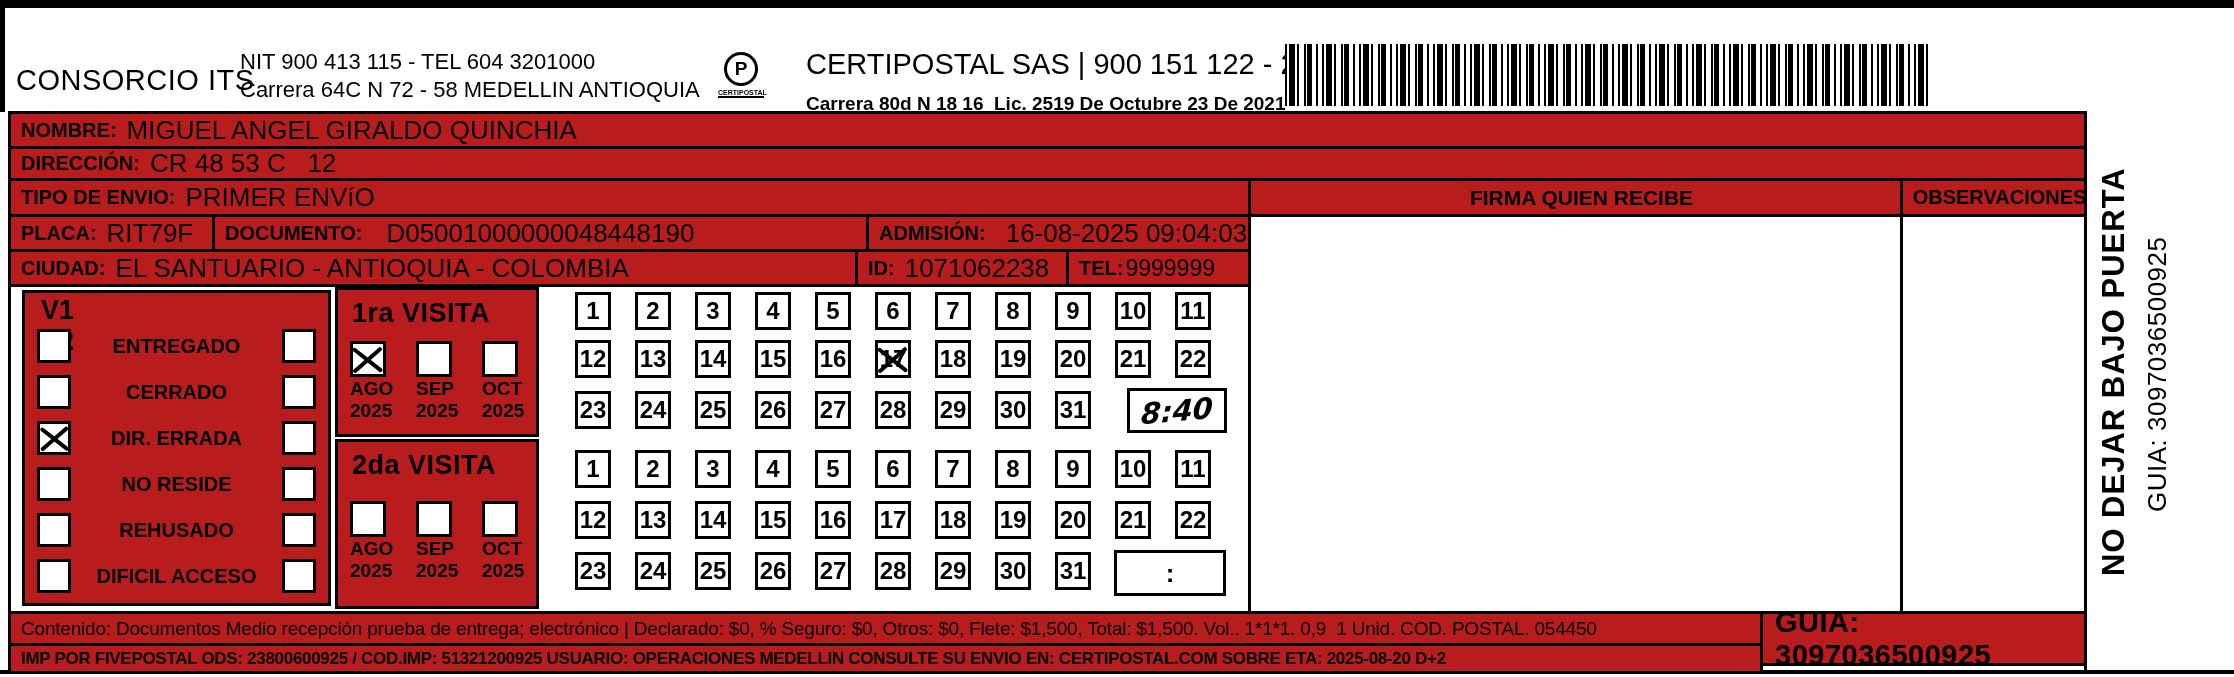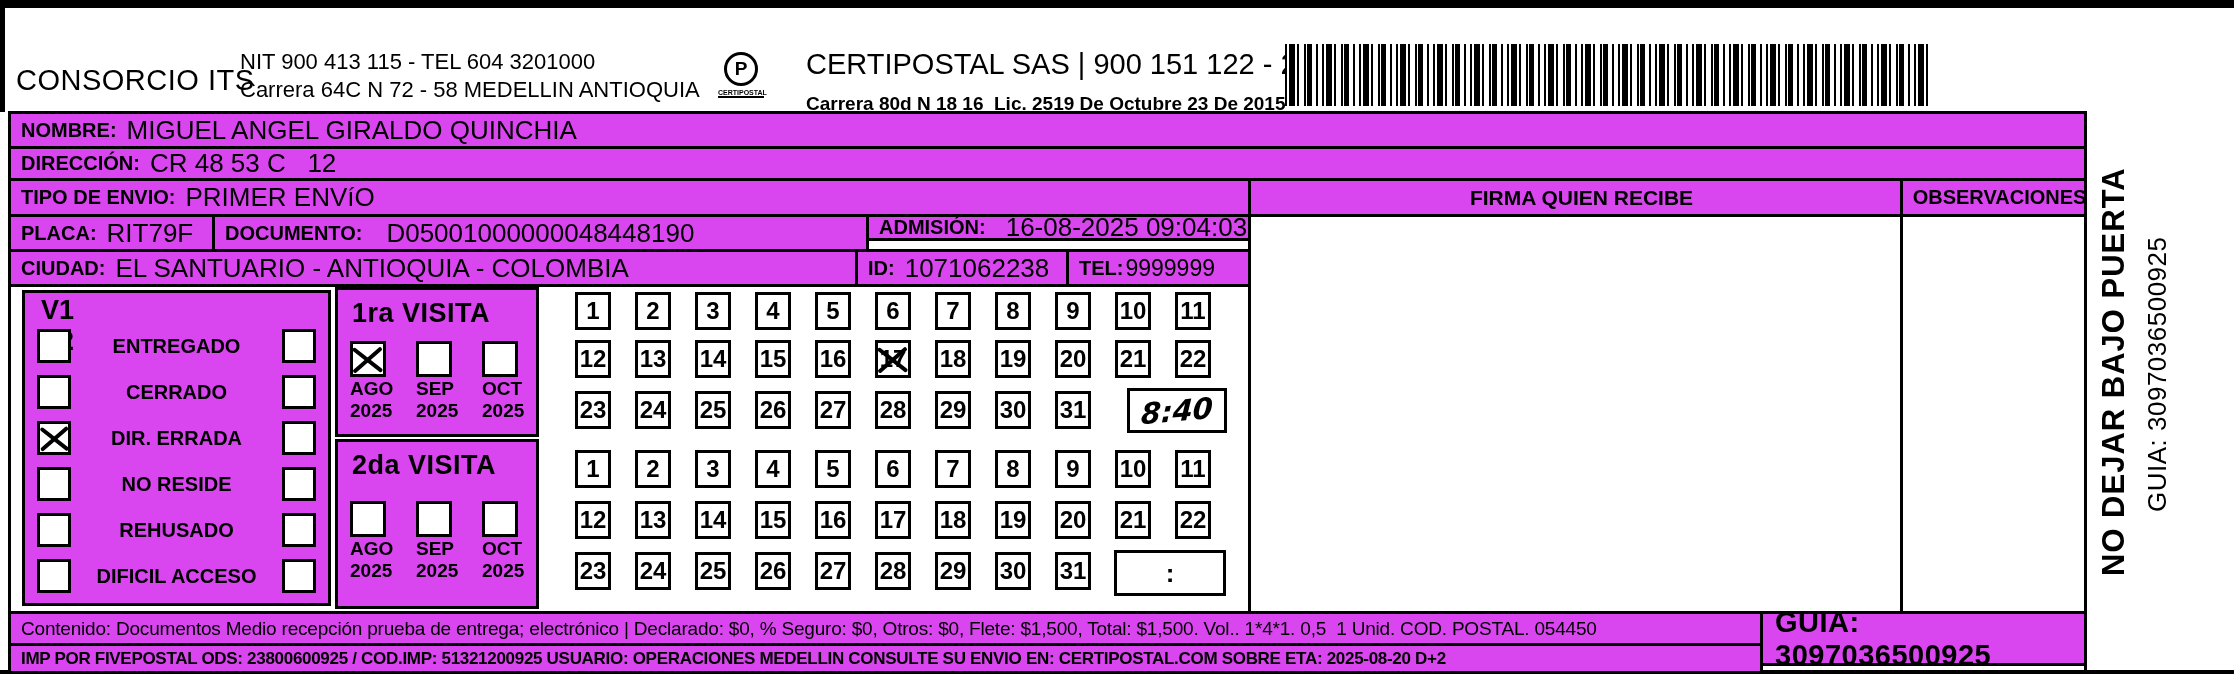--- a/index.html
+++ b/index.html
@@ -1,20 +1,20 @@
 <!DOCTYPE html>
 <html><head>
 <meta charset="utf-8">
 <style>
   html,body { margin:0; padding:0; background:#e8e8e8; }
   .page { position:relative; width:2234px; height:677px; background:#fff;
           font-family:"Liberation Sans", sans-serif; color:#000; overflow:hidden; }
   .abs { position:absolute; }
   .bar { position:absolute; background:#000; }
-  .box { position:absolute; border:3px solid #000; box-sizing:border-box; background:#d946ef; }
+  .box { position:absolute; border:3px solid #000; box-sizing:border-box; background:#b91c1c; }
   .row { display:flex; align-items:center; padding-left:10px; gap:10px; }
   .flabel { font-weight:bold; font-size:20px; white-space:pre; }
   .fvalue { font-size:26px; white-space:pre; }
   .hdr { justify-content:center; font-weight:bold; font-size:21px; padding-left:12px; }
   .vline { position:absolute; width:3px; background:#000; }
 
   .company { font-size:29px; letter-spacing:.5px; }
   .hsmall { font-size:22px; line-height:28px; white-space:pre; }
   .cp1 { font-size:29px; margin-bottom:12px; white-space:pre; }
   .cp2 { font-size:19px; font-weight:bold; white-space:pre; }
@@ -77,21 +77,21 @@
     <div class="hsmall">Carrera 64C N 72 - 58 MEDELLIN ANTIOQUIA</div>
   </div>
   <div class="abs logo" style="left:718px;top:52px">
     <div class="logo-circle">
         <span>P</span>
       </div>
     <div class="logo-caption">CERTIPOSTAL</div>
   </div>
   <div class="abs" style="left:806px;top:48px">
     <div class="cp1">CERTIPOSTAL SAS | 900 151 122 - 2</div>
-    <div class="cp2">Carrera 80d N 18 16  Lic. 2519 De Octubre 23 De 2015</div>
+    <div class="cp2">Carrera 80d N 18 16  Lic. 2519 De Octubre 23 De 2021</div>
   </div>
   <div class="abs barcode" style="left:1285px;top:44px;width:645px;height:62px"></div>
 
   <div class="box" style="left:8px;top:111px;width:2079px;height:562px;background:transparent"></div>
 
   <div class="box row" style="left:8px;top:111px;width:2079px;height:38px">
     <span class="flabel">NOMBRE:</span>
     <span class="fvalue">MIGUEL ANGEL GIRALDO QUINCHIA</span>
   </div>
   <div class="box row" style="left:8px;top:146px;width:2079px;height:35px">
@@ -113,21 +113,21 @@
   <div class="vline" style="left:1900px;top:214px;height:399px"></div>
 
   <div class="box row" style="left:8px;top:214px;width:207px;height:38px">
     <span class="flabel">PLACA:</span>
     <span class="fvalue">RIT79F</span>
   </div>
   <div class="box row" style="left:212px;top:214px;width:657px;height:38px">
     <span class="flabel">DOCUMENTO:</span>
     <span class="fvalue" style="margin-left:14px">D05001000000048448190</span>
   </div>
-  <div class="box row" style="left:866px;top:214px;width:385px;height:27px">
+  <div class="box row" style="left:866px;top:214px;width:385px;height:38px">
     <span class="flabel">ADMISIÓN:</span>
     <span class="fvalue" style="margin-left:10px">16-08-2025 09:04:03</span>
   </div>
 
   <div class="box row" style="left:8px;top:249px;width:850px;height:38px">
     <span class="flabel">CIUDAD:</span>
     <span class="fvalue">EL SANTUARIO - ANTIOQUIA - COLOMBIA</span>
   </div>
   <div class="box row" style="left:855px;top:249px;width:214px;height:38px">
     <span class="flabel">ID:</span>
@@ -295,21 +295,21 @@
       <div class="day">28</div>
       <div class="day">29</div>
       <div class="day">30</div>
       <div class="day">31</div>
     </div>
   <div class="timebox" style="left:1114px;top:550px;width:112px;height:46px">
     <span class="colon">:</span>
   </div>
 
   <div class="box row" style="left:8px;top:611px;width:1755px;height:35px">
-    <span class="footline">Contenido: Documentos Medio recepción prueba de entrega; electrónico | Declarado: $0, % Seguro: $0, Otros: $0, Flete: $1,500, Total: $1,500. Vol.. 1*4*1. 0,5  1 Unid. COD. POSTAL. 054450</span>
+    <span class="footline">Contenido: Documentos Medio recepción prueba de entrega; electrónico | Declarado: $0, % Seguro: $0, Otros: $0, Flete: $1,500, Total: $1,500. Vol.. 1*1*1. 0,9  1 Unid. COD. POSTAL. 054450</span>
   </div>
   <div class="box row" style="left:8px;top:643px;width:1755px;height:31px">
     <span class="impline">IMP POR FIVEPOSTAL ODS: 23800600925 / COD.IMP: 51321200925 USUARIO: OPERACIONES MEDELLIN CONSULTE SU ENVIO EN: CERTIPOSTAL.COM SOBRE ETA: 2025-08-20 D+2</span>
   </div>
   <div class="box row hdr" style="left:1760px;top:611px;width:327px;height:55px">
     <span class="guia-big">GUIA: 3097036500925</span>
   </div>
 
   <div class="vertical v-big" style="left:2098px;top:116px;height:460px">NO DEJAR BAJO PUERTA</div>
   <div class="vertical v-guia" style="left:2144px;top:190px;height:322px">GUIA: 3097036500925</div>

